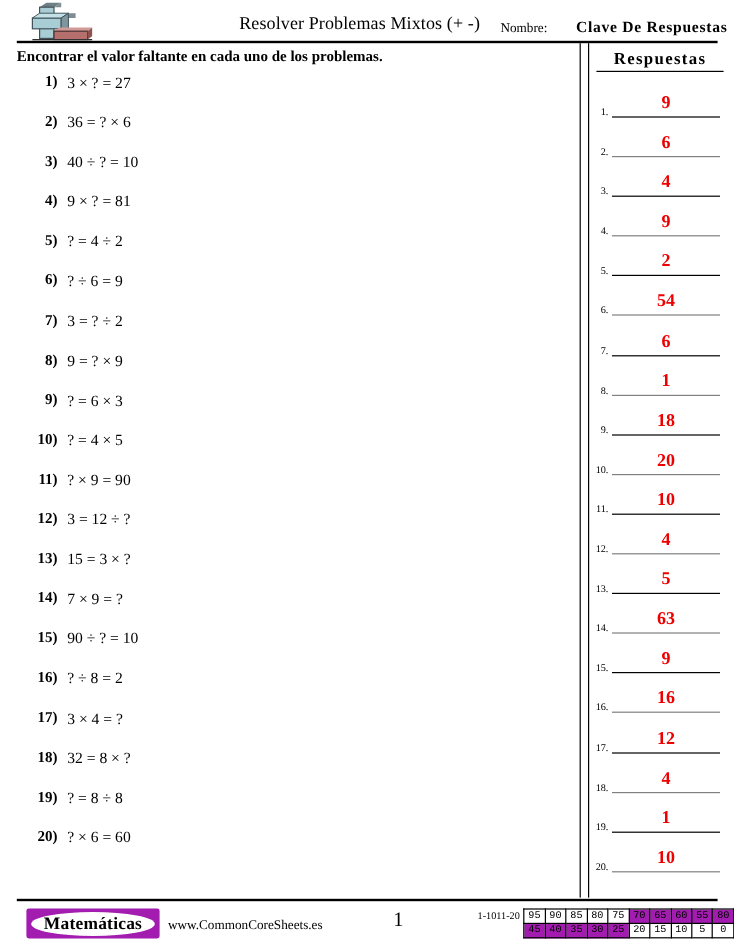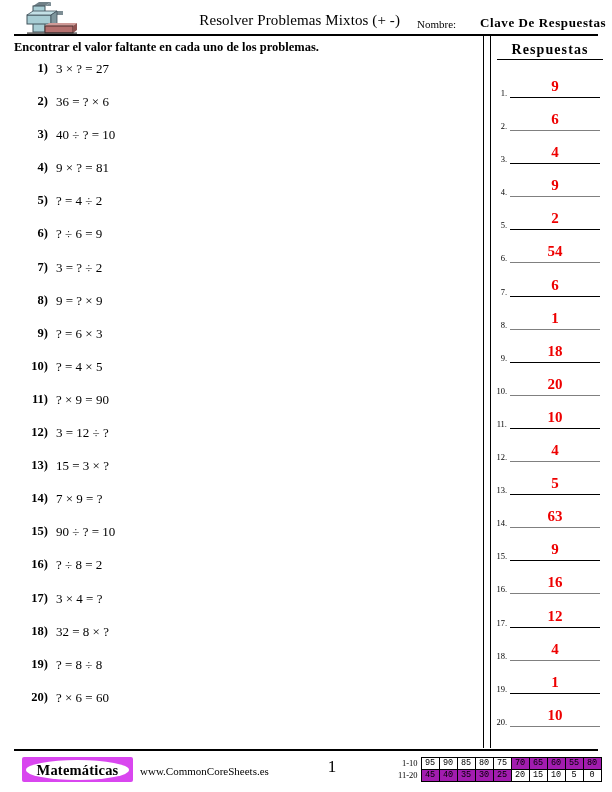--- a/index.html
+++ b/index.html
@@ -165,21 +165,21 @@
     position: absolute;
     left: 14px; top: 749px;
     width: 584px;
     height: 0;
     border-top: 2px solid #000;
   }
   #brand-badge {
     position: absolute;
     left: 22px; top: 757px;
     width: 111px; height: 25px;
-    background: #d946ef;
+    background: #a21caf;
     border-radius: 2px;
   }
   #brand-ellipse {
     position: absolute;
     left: 4px; top: 2.5px;
     width: 103px; height: 20px;
     background: #ffffff;
     border-radius: 52px / 10px;
     text-align: center;
   }
@@ -205,21 +205,21 @@
 
   
   #grade-scale {
     position: absolute;
     left: 398px; top: 757px;
     display: flex;
     align-items: flex-start;
   }
   .grade-row-labels {
     display: flex;
-    flex-direction: column;
+    flex-direction: row;
     margin-right: 3px;
   }
   .grade-row-label {
     font-size: 8.5px;
     height: 12px;
     line-height: 12px;
     text-align: right;
     white-space: nowrap;
   }
   #grade-table {

